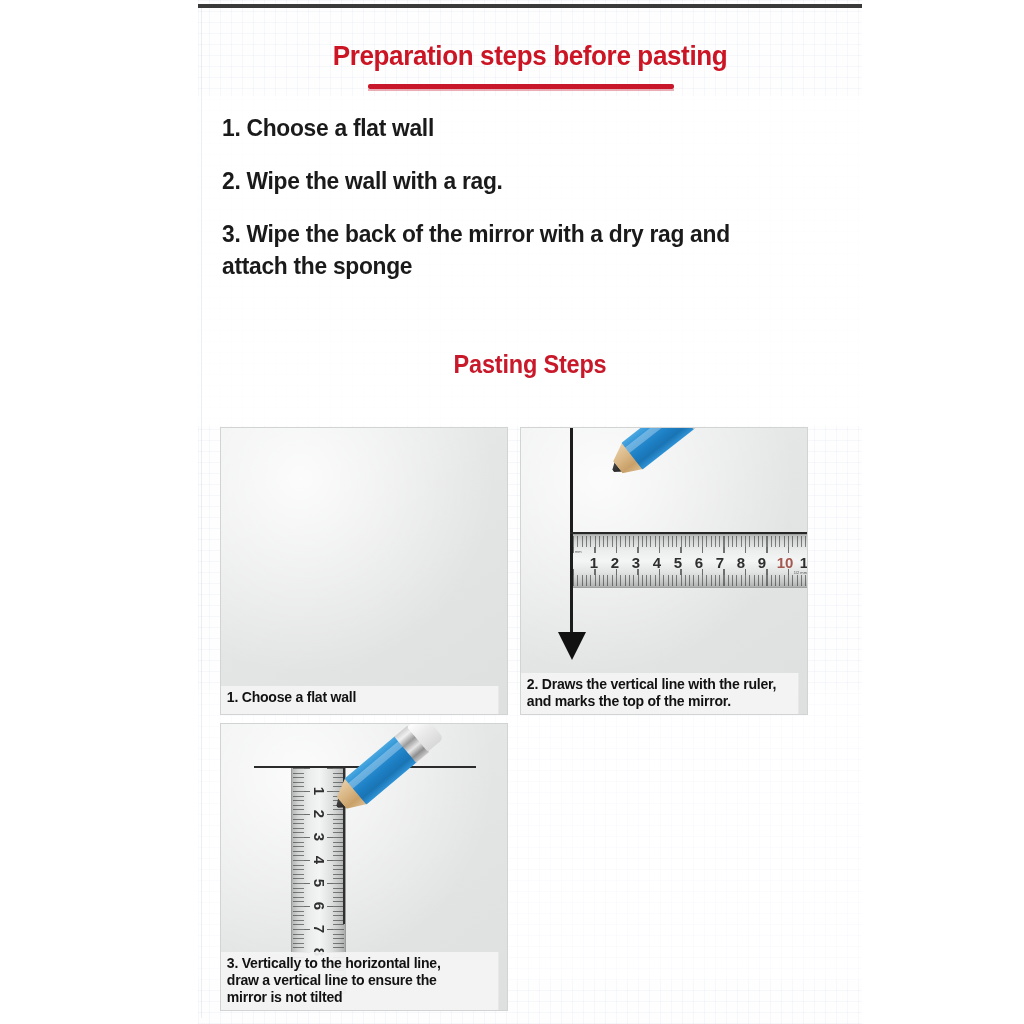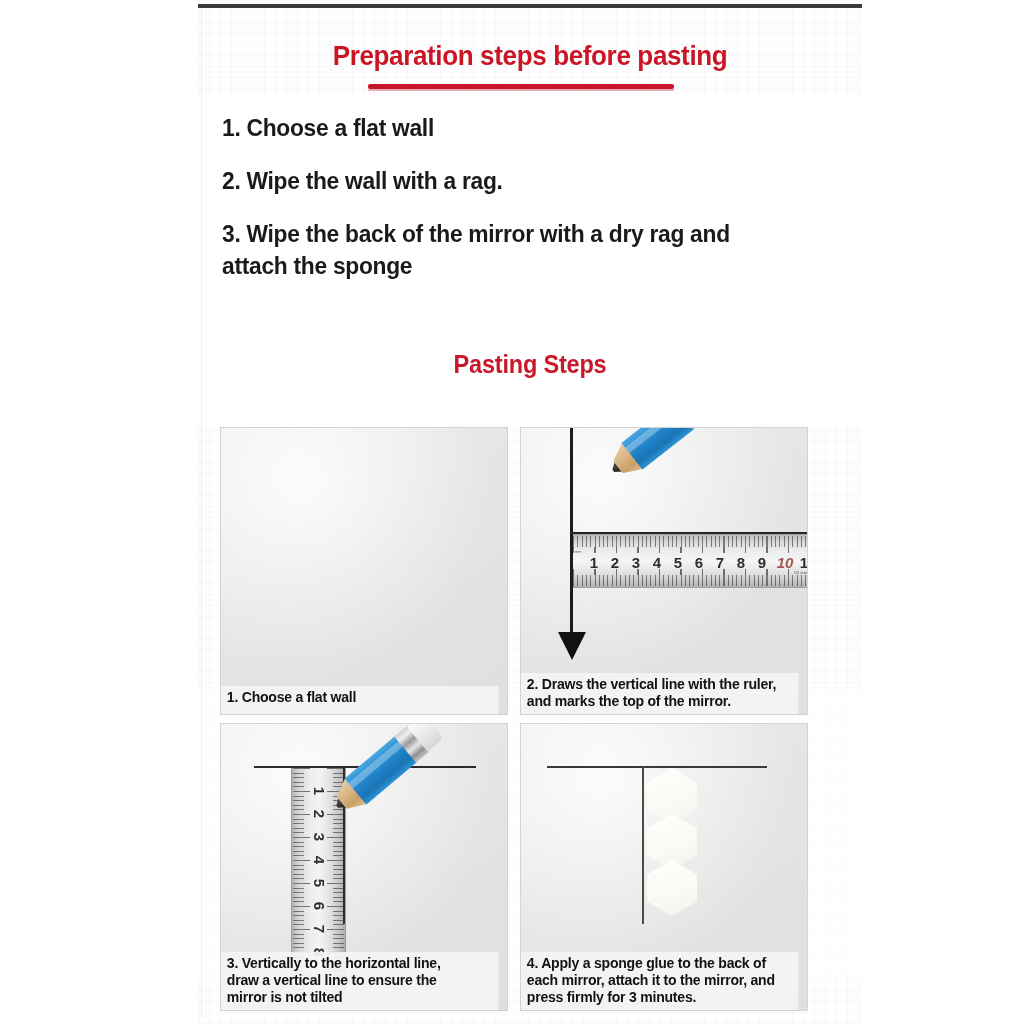--- a/index.html
+++ b/index.html
@@ -249,21 +249,21 @@
     align-items: center;
   }
   .ruler-h .nums span {
     position: absolute;
     font-size: 15px;
     font-weight: bold;
     color: #2e2e2e;
     transform: translateX(-50%);
     font-family: "Liberation Sans", sans-serif;
   }
-  .ruler-h .nums span.red { color: #a4584f; font-style: italic; }
+  .ruler-h .nums span.red { color: #a4584f; }
   .ruler-h .mini-l {
     position: absolute;
     left: 2px; top: 14px;
     font-size: 4px;
     color: #555;
     line-height: 1.4;
   }
   .ruler-h .mini-r {
     position: absolute;
     right: 2px; bottom: 12px;
@@ -519,30 +519,15 @@
         <div class="body"></div>
         <div class="ferrule"></div>
         <div class="eraser"></div>
       </div>
 
       <div class="caption">3. Vertically to the horizontal line,
 draw a vertical line to ensure the
 mirror is not tilted</div>
     </div>
 
-    <div class="panel">
-      <div class="sheen"></div>
-      <div class="hline-p4"></div>
-      <div class="vline-p4"></div>
-
-      <div class="hexwrap">
-        <div class="hex h1"></div>
-        <div class="hex h2"></div>
-        <div class="hex h3"></div>
-      </div>
-
-      <div class="caption">4. Apply a sponge glue to the back of
-each mirror, attach it to the mirror, and
-press firmly for 3 minutes.</div>
-    </div>
 
   </div>
 </div>
 
 </body></html>

